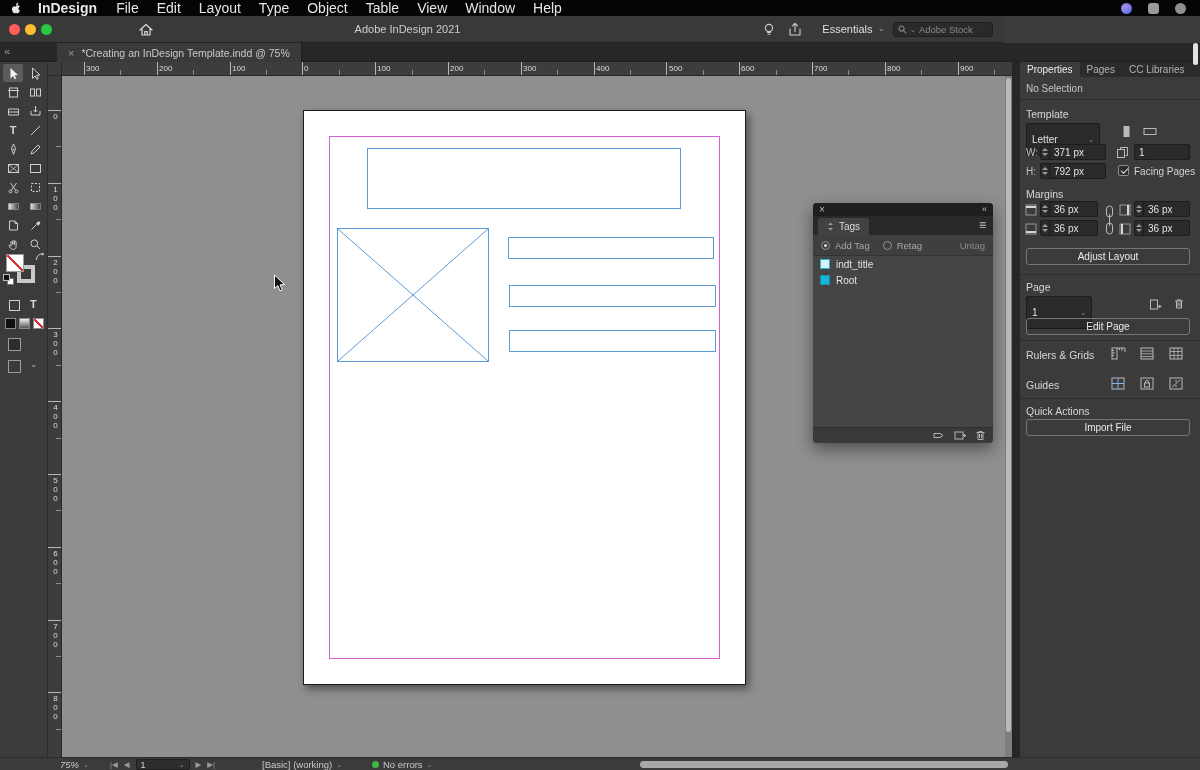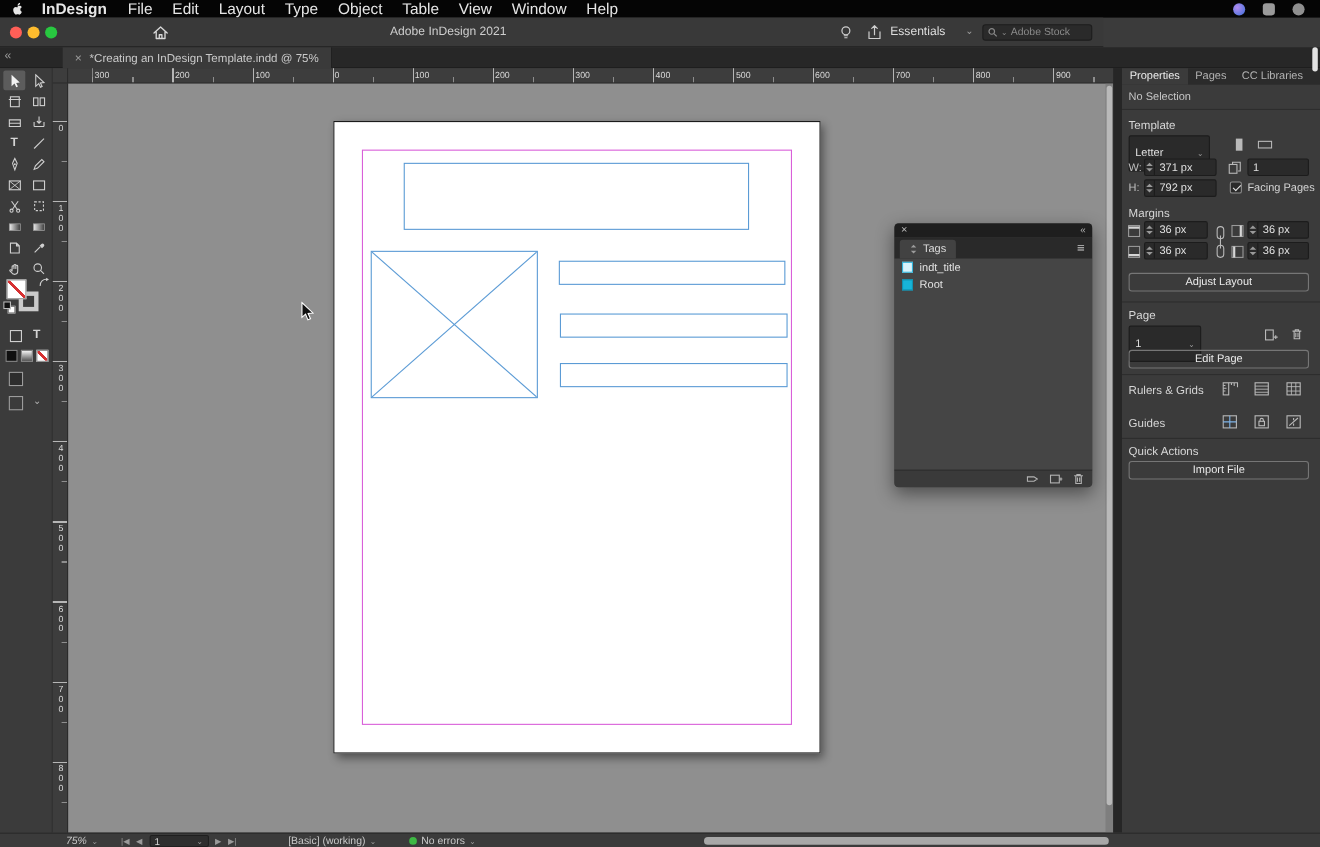--- a/index.html
+++ b/index.html
@@ -18,21 +18,21 @@
   .mb-status.siri { background:radial-gradient(circle at 35% 35%, #b38cf0, #3a6fd8); }
   .mb-status.cc { border-radius:3px; background:#9a9a9a; }
 
   
   .titlebar { position:absolute; left:0; top:16px; width:1003px; height:27px; background:#393939;
               border-bottom:1px solid #222; }
   .traffic { position:absolute; top:8px; width:11px; height:11px; border-radius:50%; }
   .home-btn { position:absolute; left:138px; top:6px; width:16px; height:15px; }
   .win-title { position:absolute; left:0; right:188px; top:7px; text-align:center; color:#cecece; font-size:11px; }
   .tb-icon { position:absolute; top:6px; width:16px; height:15px; }
-  .workspace-switch { position:absolute; right:118px; top:7px; color:#dedede; font-size:11px; display:flex; gap:18px; align-items:flex-start; }
+  .workspace-switch { position:absolute; right:118px; top:7px; color:#dedede; font-size:11px; display:flex; gap:5px; align-items:flex-start; }
   .workspace-switch .chev { color:#9d9d9d; font-size:9px; }
   .stock-search { position:absolute; right:10px; top:6px; width:100px; height:15px; background:#2a2a2a;
                   border:1px solid #1d1d1d; border-radius:3px; display:flex; align-items:center; gap:3px; padding:0 4px; }
   .stock-search .ph { color:#8a8a8a; font-size:9.5px; }
   .stock-search .chev { color:#8a8a8a; font-size:7px; }
 
   
   .tabbar { position:absolute; left:0; top:43px; width:1200px; height:19px; background:#272727; border-bottom:1px solid #1e1e1e; }
   .tab-collapse { position:absolute; left:4px; top:2px; color:#9a9a9a; font-size:11px; }
   .doc-tab { position:absolute; left:57px; top:0; height:19px; background:#3a3a3a; color:#c9c9c9; font-size:10.5px;
@@ -419,20 +419,27 @@
     </div>
     <div class="tags-tabrow">
       <div class="tags-tab">
         <svg width="7" height="9" viewBox="0 0 7 9">
           <path d="M3.5 0.5 L6 3 H1 Z M3.5 8.5 L1 6 H6 Z" fill="#9c9c9c"></path>
         </svg>
         <span>Tags</span>
       </div>
       <span class="tags-menu">≡</span>
     </div>
+    <div class="tags-controls">
+      <span class="radio selected"></span>
+      <span class="rlabel">Add Tag</span>
+      <span class="radio"></span>
+      <span class="rlabel">Retag</span>
+      <span class="untag">Untag</span>
+    </div>
     <div class="tags-list">
       <div class="tag-row">
         <span class="tag-swatch" style="background:#d9f2fa; border:1px solid #35b3d9;"></span>
         <span>indt_title</span>
       </div>
       <div class="tag-row">
         <span class="tag-swatch" style="background:#17b4d8; border:1px solid #0f93b3;"></span>
         <span>Root</span>
       </div>
     </div>

